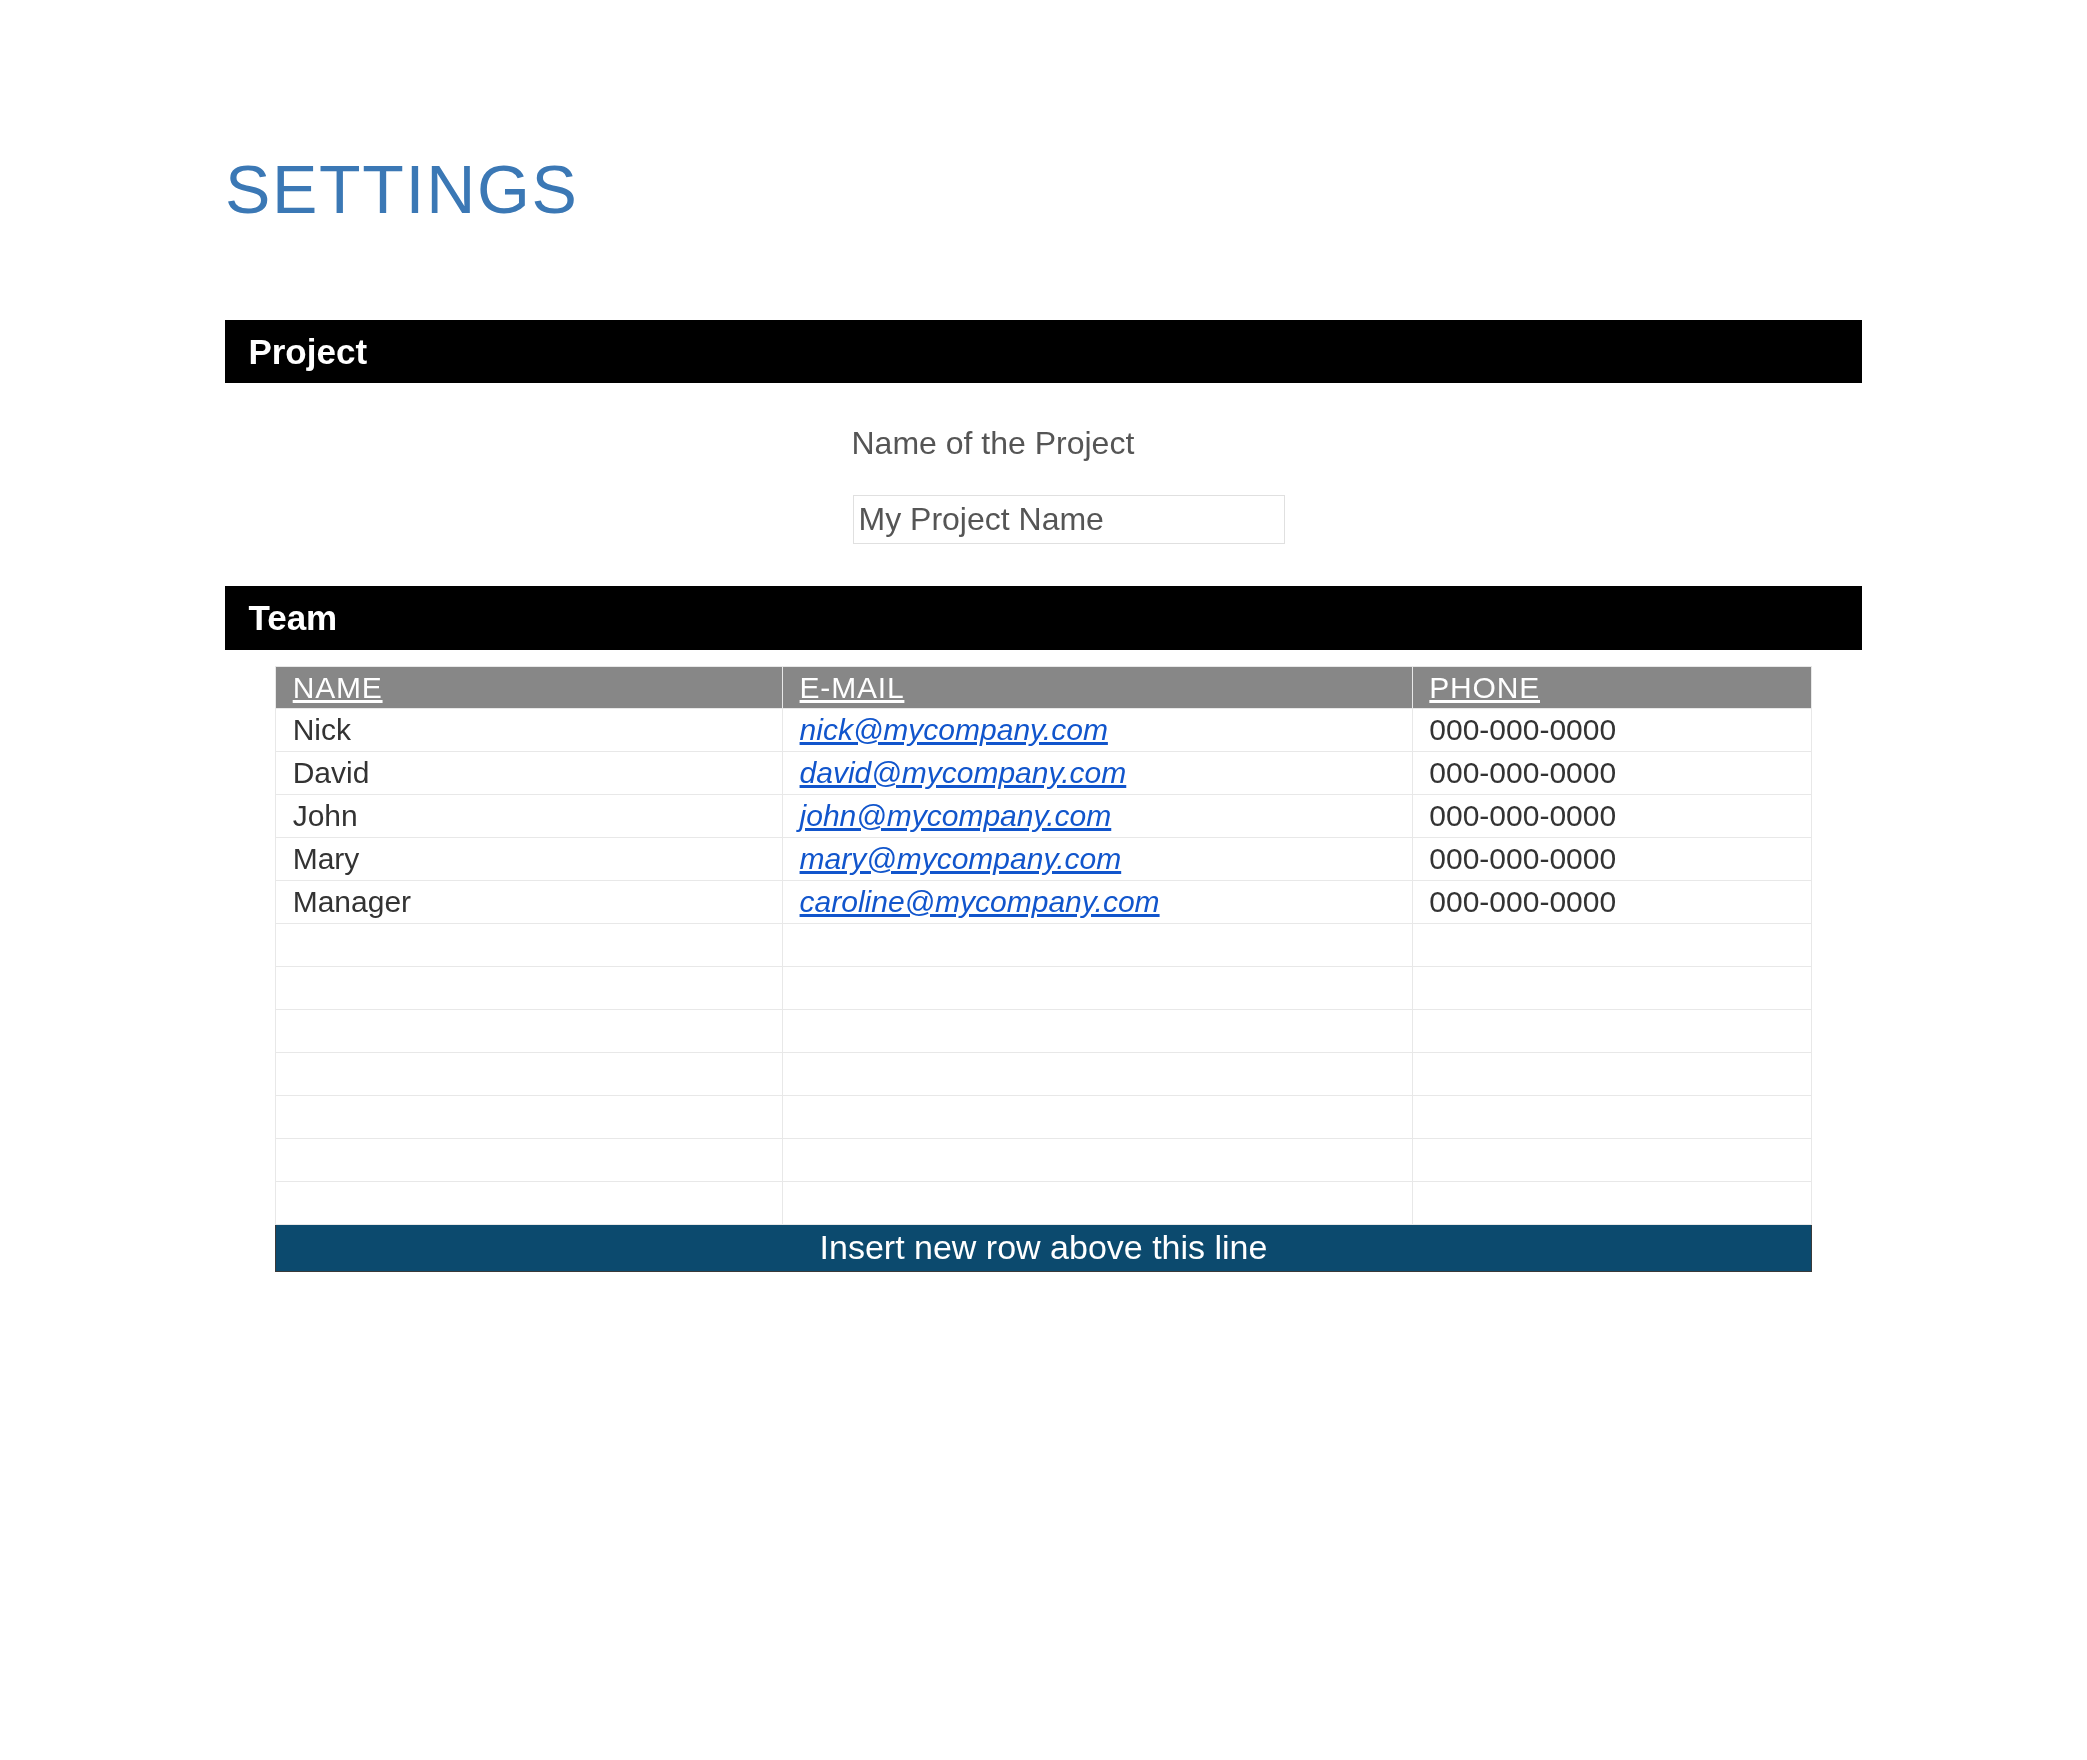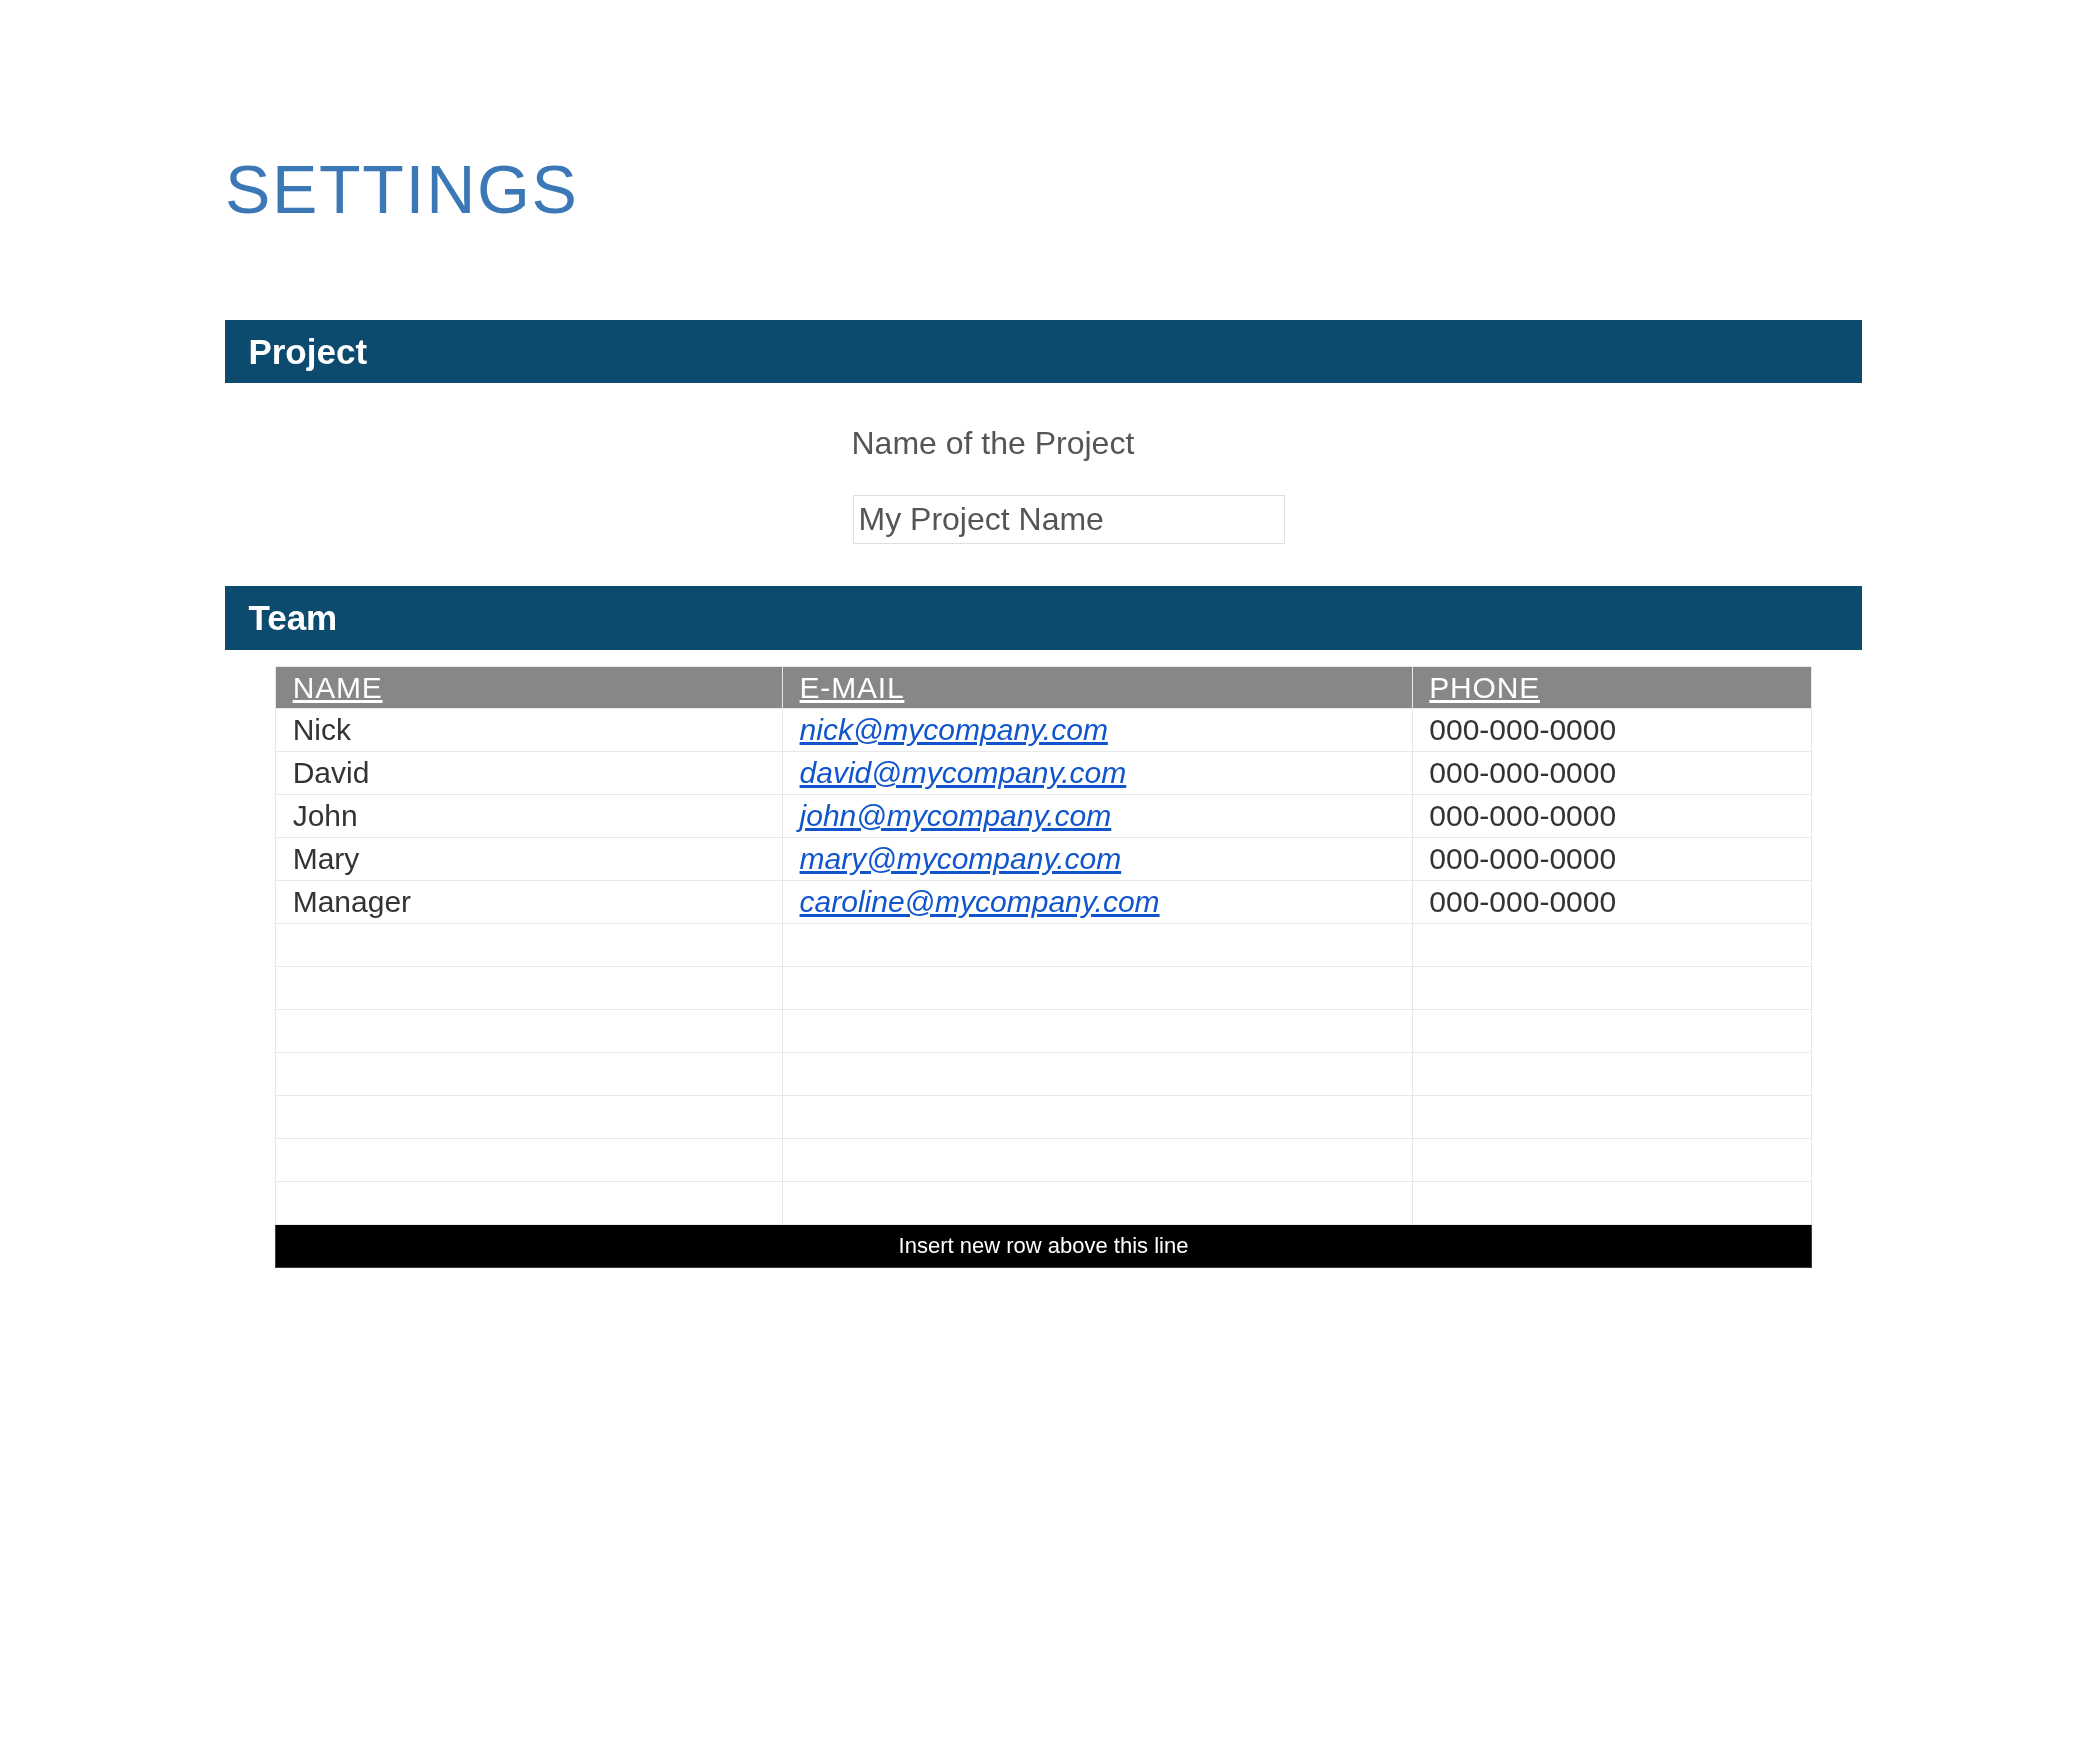--- a/index.html
+++ b/index.html
@@ -16,21 +16,21 @@
     border-radius: 28px;
   }
   .title {
     color: #3b78b5;
     font-size: 68px;
     font-weight: 400;
     letter-spacing: 1.7px;
     margin: 0 0 92px 0;
   }
   .section-header {
-    background: #0c4a6e;
+    background: #000000;
     color: #ffffff;
     font-size: 35px;
     font-weight: 700;
     padding: 11.7px 23.4px;
     width: 100%;
   }
   .field-row {
     display: flex;
     align-items: center;
     padding: 42px 0 42px 50px;
@@ -78,23 +78,23 @@
     border: 1.7px solid #e8e8e8;
     height: 43px;
     background: #ffffff;
   }
   td.email a {
     color: #1155cc;
     text-decoration: underline;
     font-style: italic;
   }
   .footer-row td {
-    background: #000000;
+    background: #0c4a6e;
     color: #ffffff;
-    font-size: 22px;
+    font-size: 34px;
     text-align: center;
     border: 1.7px solid #3a3a3a;
   }
   col.c-name  { width: 33%; }
   col.c-email { width: 41%; }
   col.c-phone { width: 26%; }
 </style>
 </head>
 <body>
 

